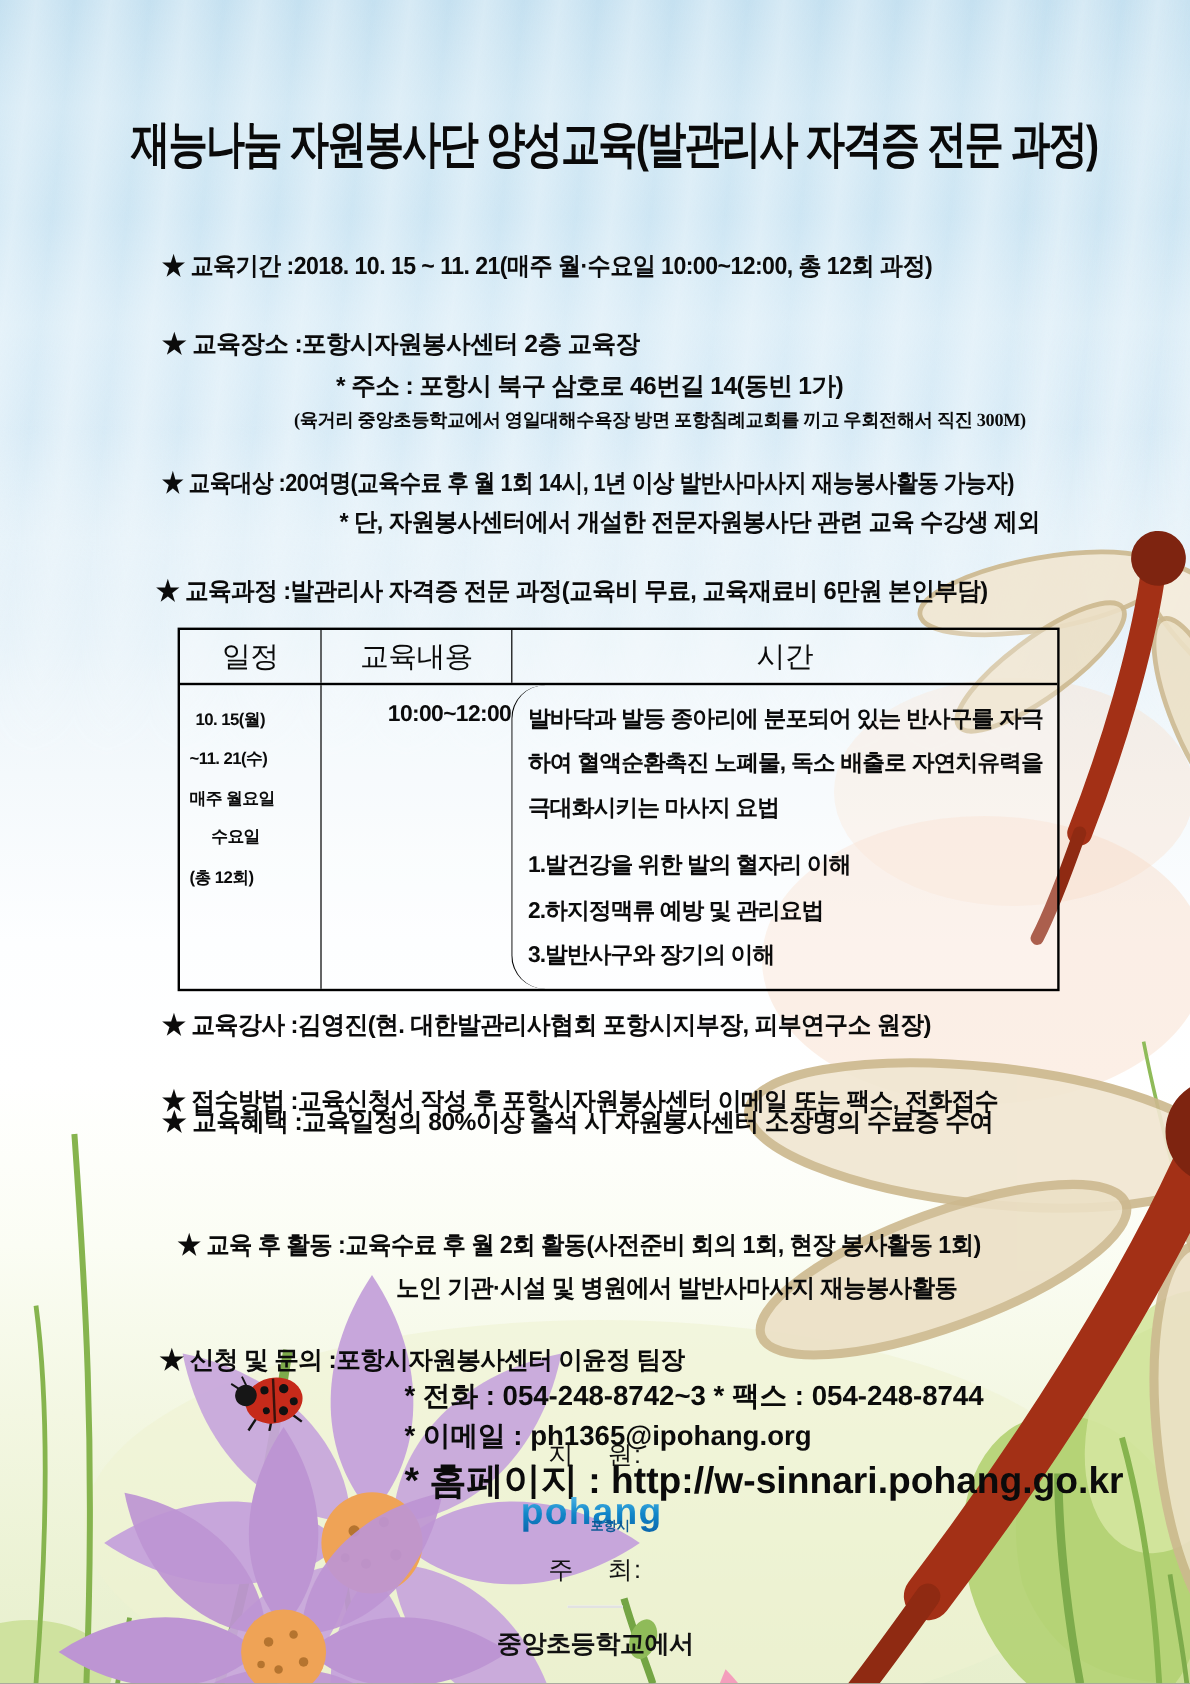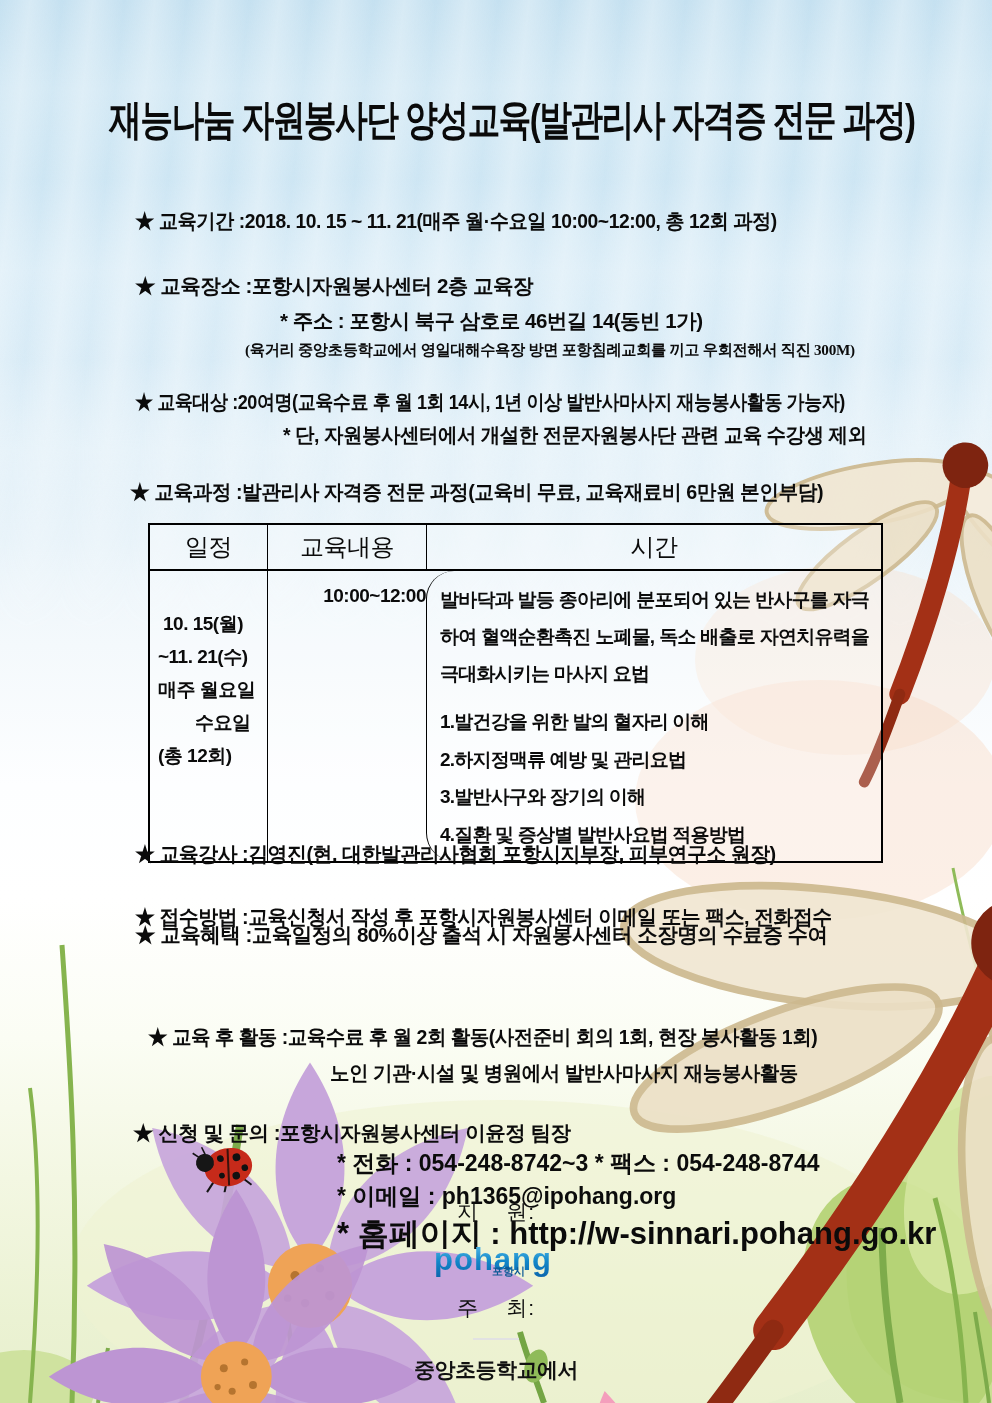--- a/index.html
+++ b/index.html
@@ -54,24 +54,24 @@
     border:2.5px solid #000; color:#0b0b0b; background:rgba(255,255,255,.25);
   }
   .thead{display:grid; grid-template-columns:117px 159px 1fr; border-bottom:2.5px solid #000;}
   .th{
     height:44px; display:flex; align-items:center; justify-content:center;
     font-size:24px; font-weight:normal; letter-spacing:-0.5px;
   }
   .tbody{display:grid; grid-template-columns:117px 159px 1fr; min-height:232px;}
   .th + .th, .td + .td{border-left:1.5px solid #000;}
   .td{padding:12px 0 10px 0; font-weight:bold;}
-  .td.sched{font-size:19px;margin-top:24px;}
+  .td.sched{font-size:14px;}
   .sched-line{line-height:33px; padding-left:8px; letter-spacing:-0.5px;}
   .sched-line.i0{padding-left:13px;}
-  .sched-line.i3{padding-left:45px;font-family:Liberation Serif, serif;}
+  .sched-line.i3{padding-left:26px;font-family:Liberation Serif, serif;}
   .td.time{font-size:19px; text-align:right; padding-top:14px; letter-spacing:-0.5px;}
   .td.content{padding:10px 12px 8px 13px;border-radius:28px;}
   .desc{font-size:19px; line-height:37px; text-align:justify; letter-spacing:-0.8px;}
   .curr-item{font-size:19px; line-height:37.5px; letter-spacing:-0.8px;}
   .curr-list{margin-top:11px;}
   
   .footer{
     position:absolute; top:1262px; left:0; width:100%; height:58px; z-index:2;
     display:flex; align-items:center; justify-content:center; gap:16px; color:#111;flex-direction:column;
   }
@@ -219,21 +219,20 @@
           <div class="sched-line i3">수요일</div>
           <div class="sched-line i4">(총 12회)</div>
         </div>
       <div class="td time">10:00~12:00</div>
       <div class="td content">
         <div class="desc">발바닥과 발등 종아리에 분포되어 있는 반사구를 자극하여 혈액순환촉진 노폐물, 독소 배출로 자연치유력을 극대화시키는 마사지 요법</div>
         <div class="curr-list">
             <div class="curr-item i0">1.발건강을 위한 발의 혈자리 이해</div>
             <div class="curr-item i1">2.하지정맥류 예방 및 관리요법</div>
             <div class="curr-item i2">3.발반사구와 장기의 이해</div>
-            <div class="curr-item i3">4.질환 및 증상별 발반사요법 적용방법</div>
           </div>
       </div>
     </div>
   </div>
 
   <div class="line" id="ln-instr">
     <span class="lab">★ 교육강사 : </span><span class="txt">김영진(현. 대한발관리사협회 포항시지부장, 피부연구소 원장)</span>
   </div>
   <div class="line" id="ln-apply">
     <span class="lab">★ 접수방법 : </span><span class="txt">교육신청서 작성 후 포항시자원봉사센터 이메일 또는 팩스, 전화접수</span>

